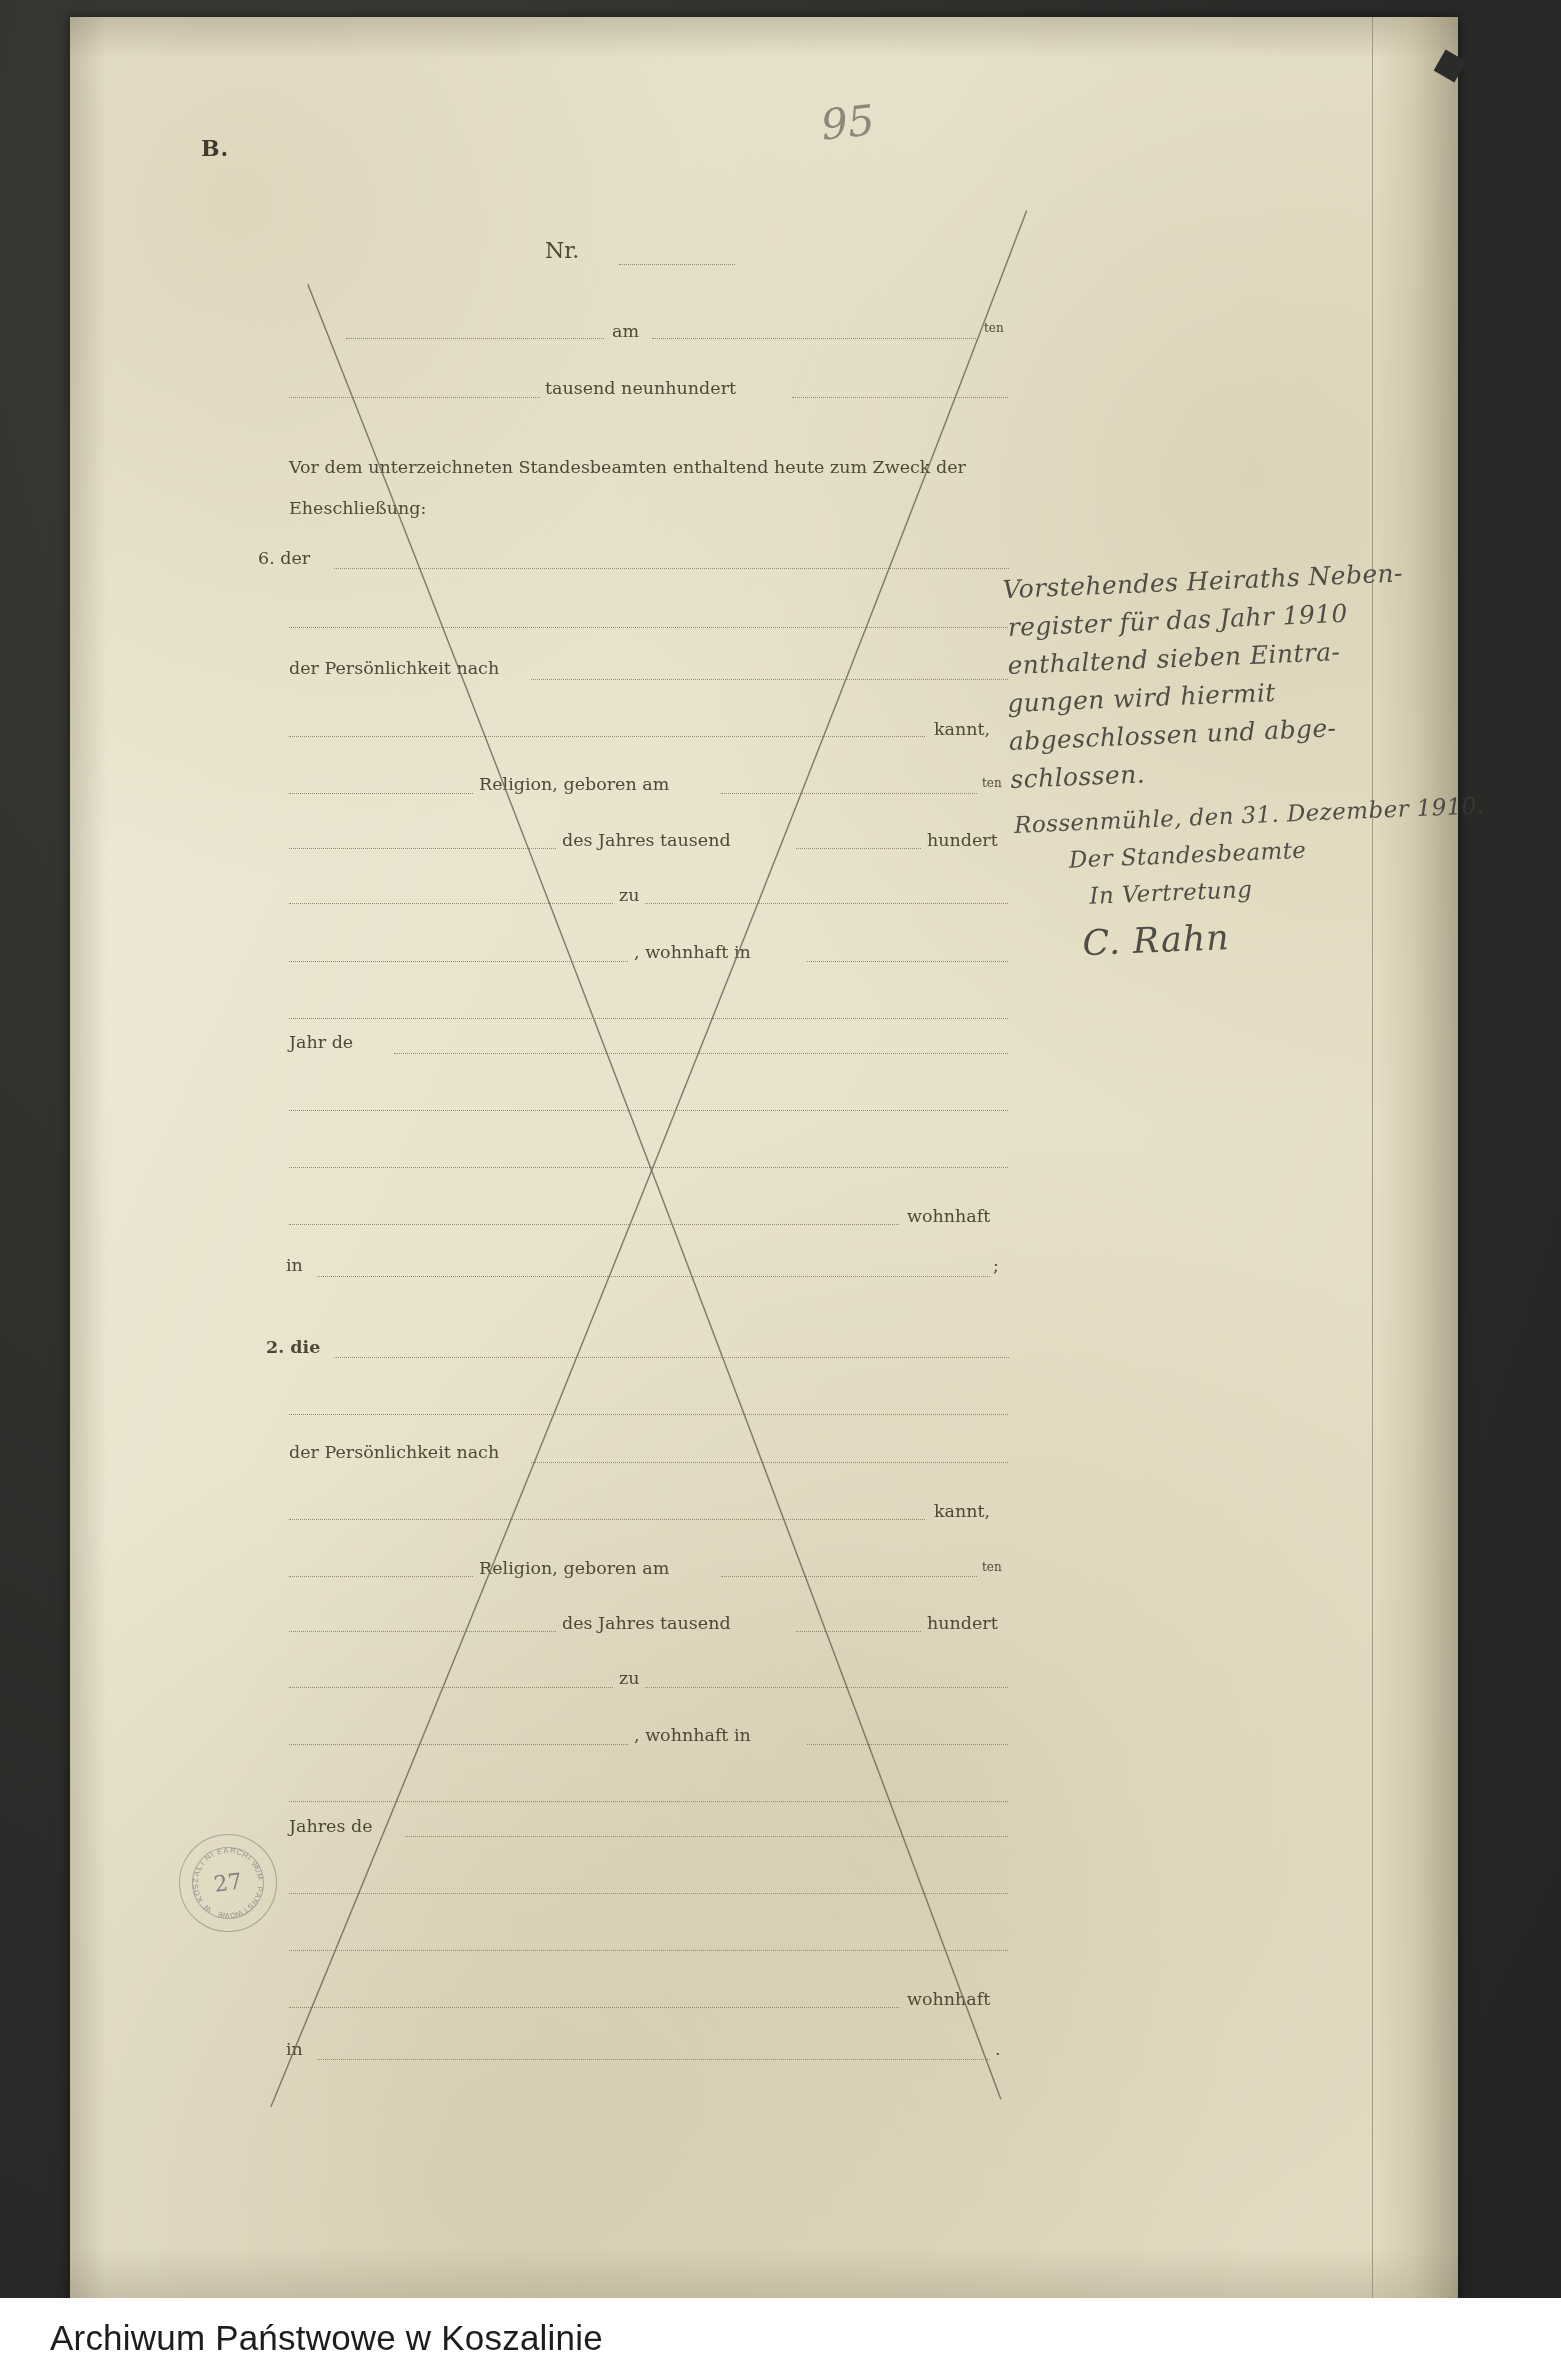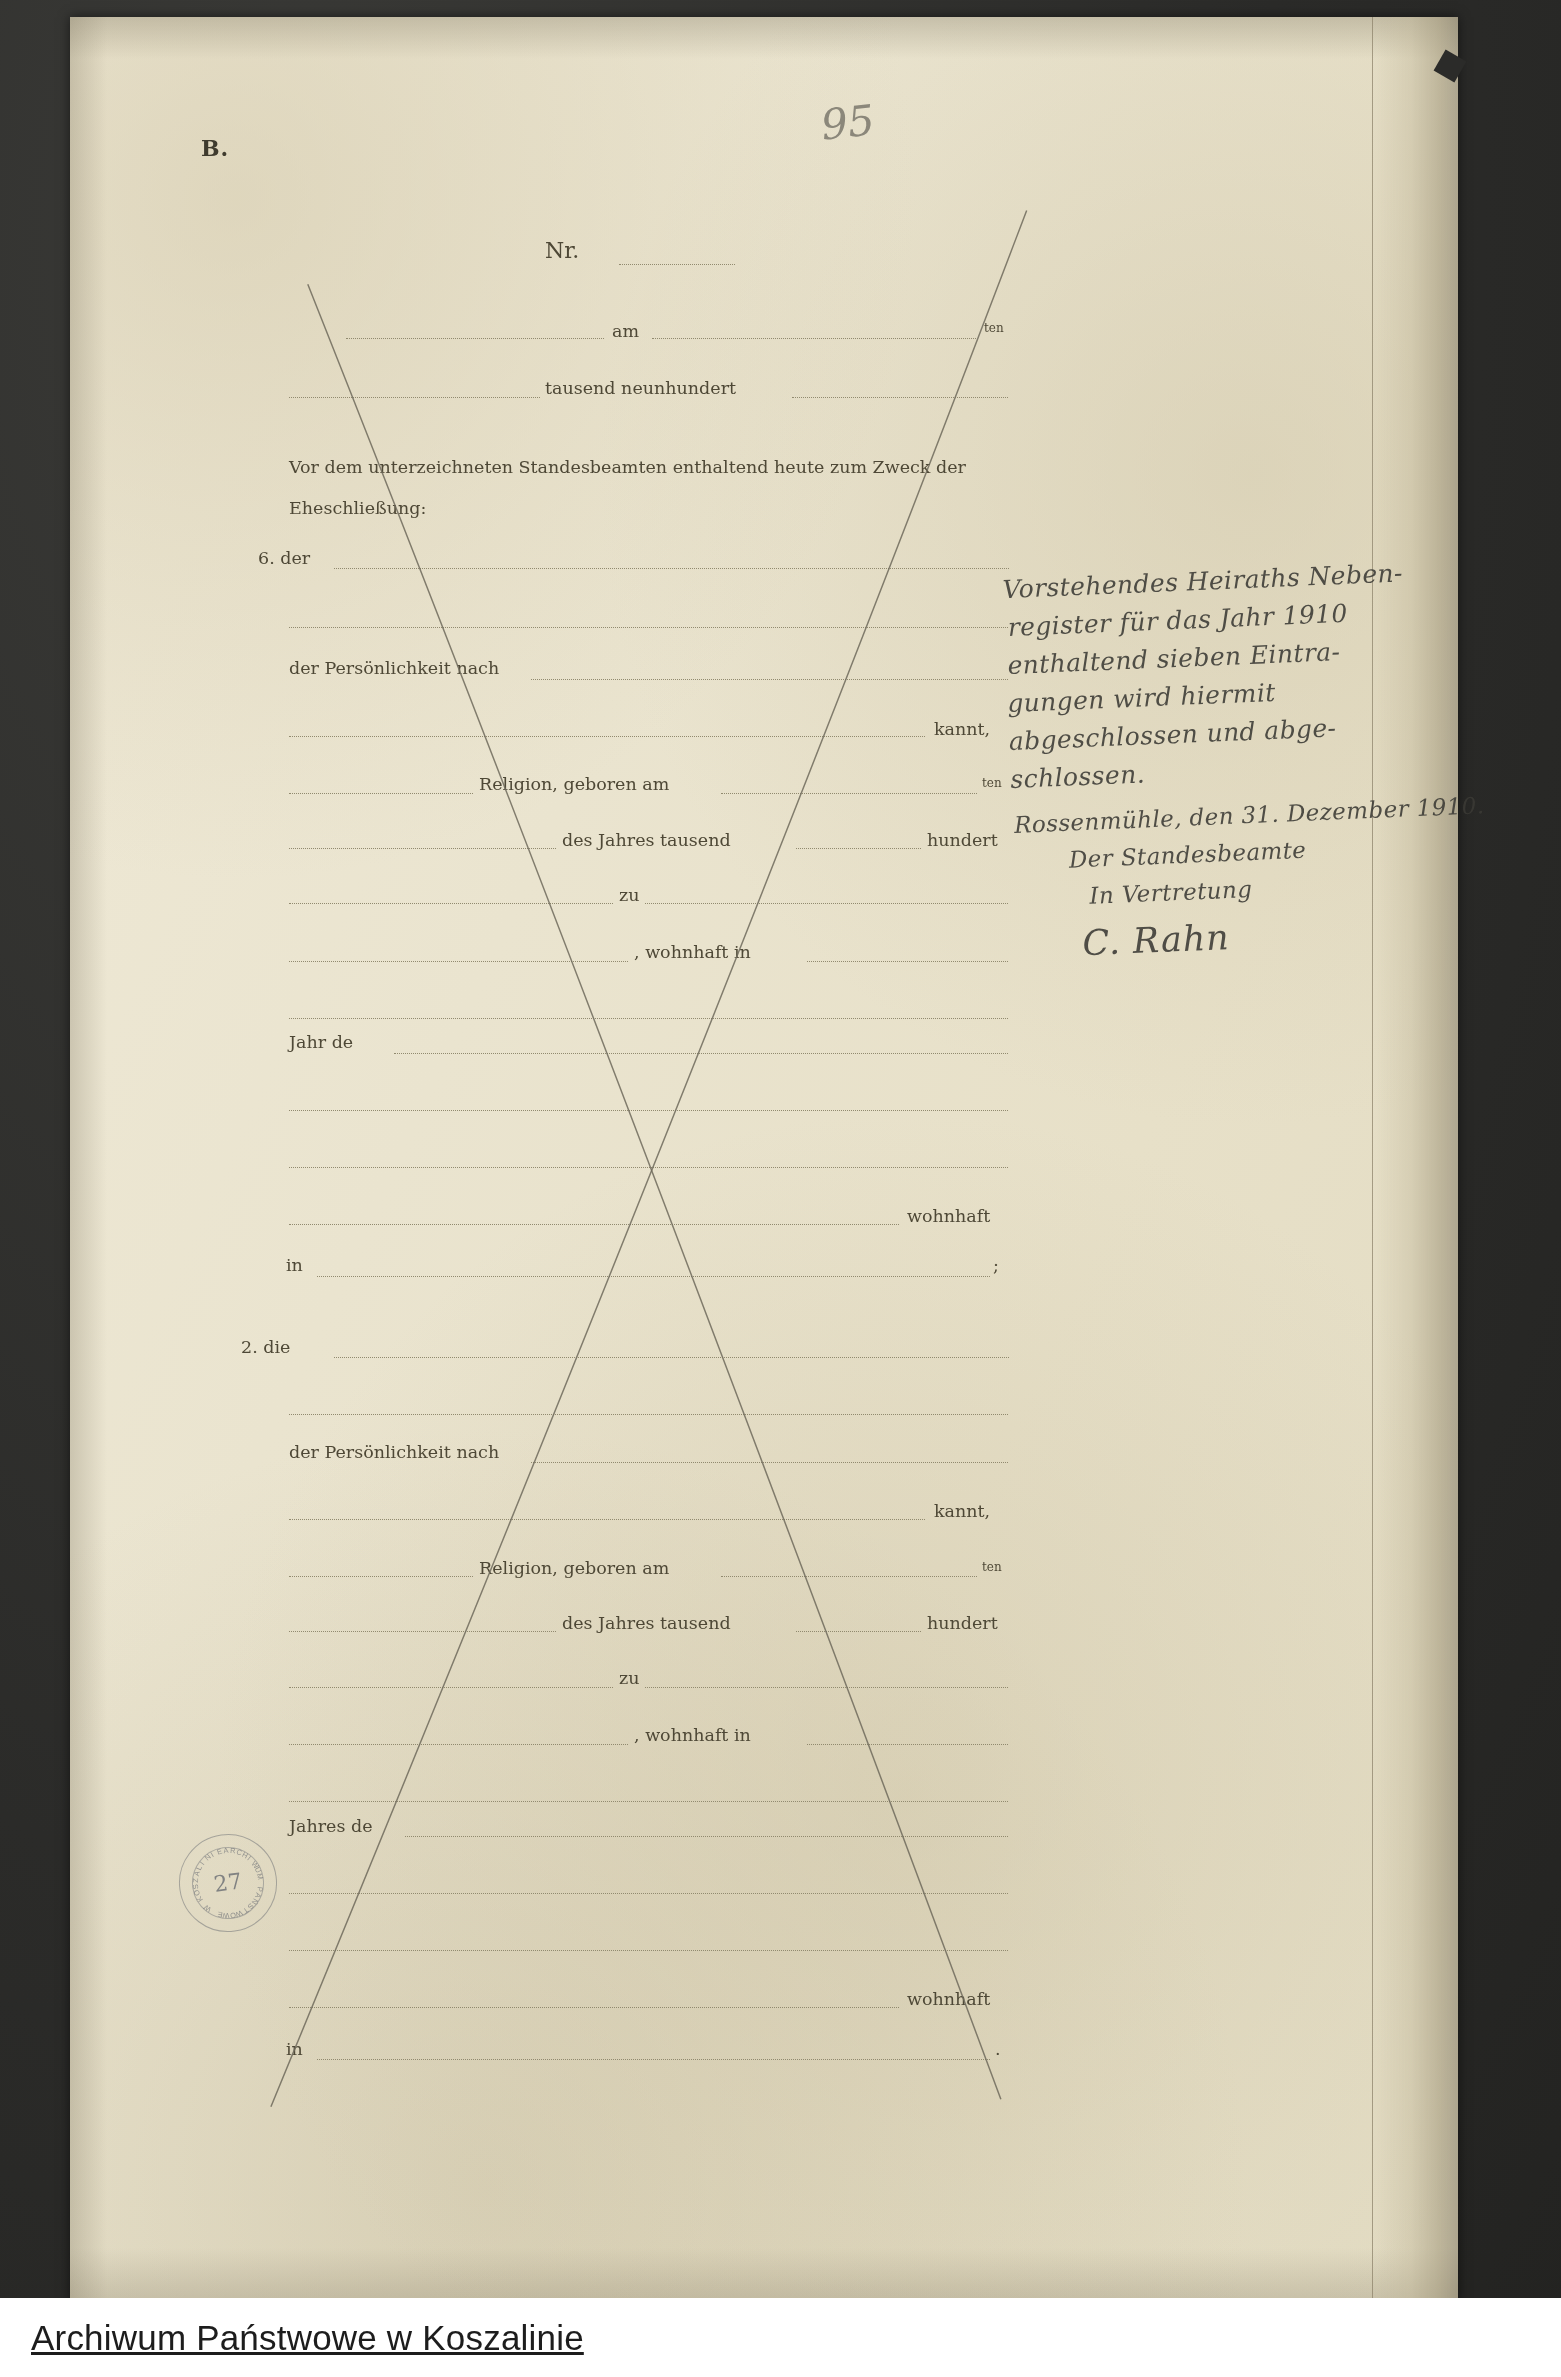--- a/index.html
+++ b/index.html
@@ -223,26 +223,25 @@
     position: absolute;
     left: 0;
     bottom: 0;
     width: 100%;
     height: 79px;
     background: #ffffff;
     display: flex;
     align-items: center;
   }
   #watermark-text {
-    margin-left: 31px;
+    margin-left: 50px;
     font-family: "Liberation Sans", sans-serif;
     font-size: 35px;
     color: #1d1d1d;
     letter-spacing: 0.2px;
-    text-decoration: underline;
   }
 </style>
 </head>
 <body>
 
 <div id="scan-background"></div>
 
 <div id="document-page">
   <div id="paper-texture"></div>
   <div id="page-top-shadow"></div>
@@ -304,21 +303,21 @@
     <div class="rule" style="left:219px; top:1093px; width:719px;"></div>
     <div class="rule" style="left:219px; top:1150px; width:719px;"></div>
 
     <div class="rule" style="left:219px; top:1207px; width:610px;"></div>
     <div class="lbl" style="left:837px; top:1189px;">wohnhaft</div>
 
     <div class="lbl" style="left:216px; top:1238px;">in</div>
     <div class="rule" style="left:247px; top:1259px; width:673px;"></div>
     <div class="lbl" style="left:923px; top:1238px;">;</div>
 
-    <div class="lbl" style="left:171px; top:1320px;">2. die</div>
+    <div class="lbl" style="left:196px; top:1320px;font-weight:bold;">2. die</div>
     <div class="rule" style="left:264px; top:1340px; width:675px;"></div>
     <div class="rule" style="left:219px; top:1397px; width:719px;"></div>
 
     <div class="lbl" style="left:219px; top:1425px;">der Persönlichkeit nach</div>
     <div class="rule" style="left:461px; top:1445px; width:477px;"></div>
     <div class="rule" style="left:219px; top:1502px; width:636px;"></div>
     <div class="lbl" style="left:864px; top:1484px;">kannt,</div>
 
     <div class="rule" style="left:219px; top:1559px; width:184px;"></div>
     <div class="lbl" style="left:409px; top:1541px;">Religion, geboren am</div>

